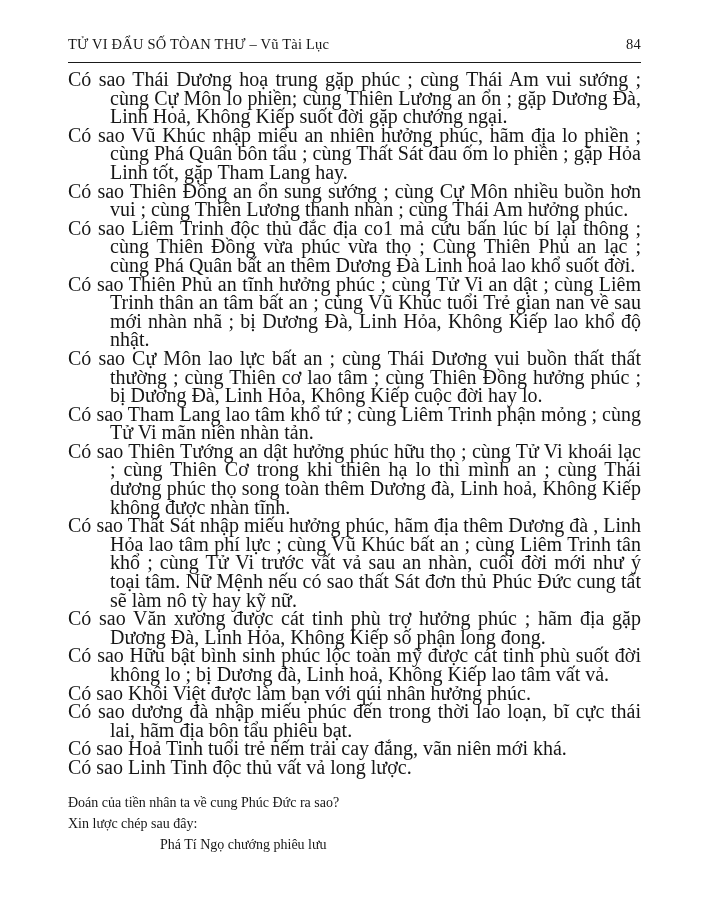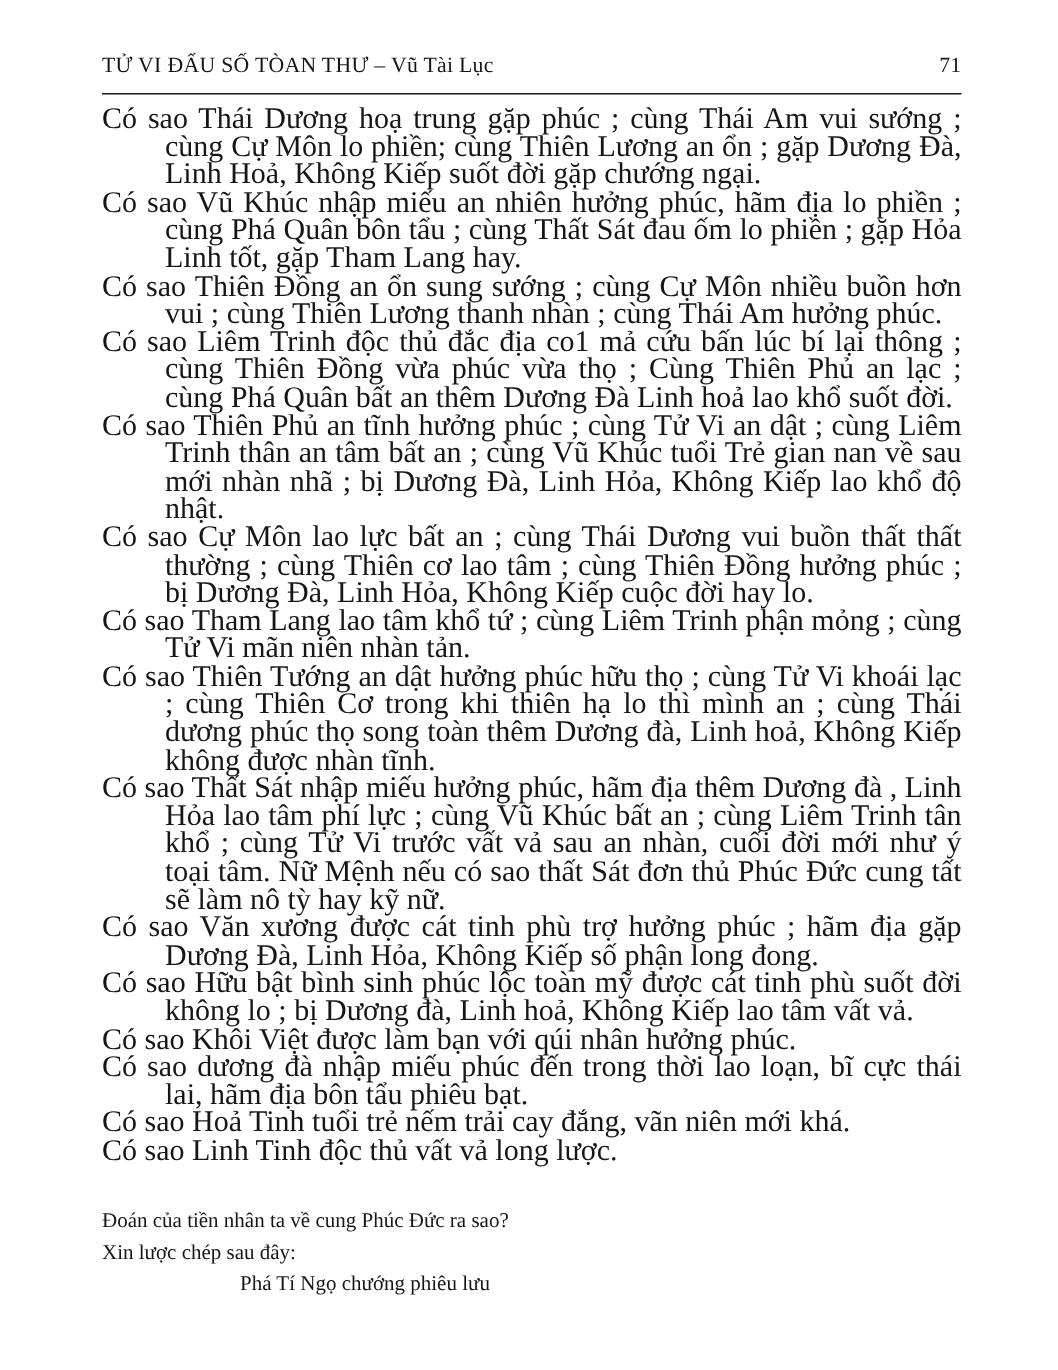--- a/index.html
+++ b/index.html
@@ -30,35 +30,35 @@
   }
   .body-text { }
   .para {
     font-size: 20px;
     line-height: 18.6px;
     text-align: justify;
     padding-left: 42px;
     text-indent: -42px;
   }
   .closing {
-    margin-top: 27px;
+    margin-top: 15px;
     font-size: 14px;
     line-height: 21px;
   }
   .closing p { text-align: left; }
   .verse { padding-left: 92px; }
 </style>
 </head>
 <body>
 
 <div class="page">
 
   <header class="page-header">
     <span>TỬ VI ĐẨU SỐ TÒAN THƯ – Vũ Tài Lục</span>
-    <span>71</span>
+    <span>84</span>
   </header>
 
   <div class="rule"></div>
 
   <main class="body-text">
       <p class="para">Có sao Thái Dương hoạ trung gặp phúc ; cùng Thái Am vui sướng ; cùng Cự Môn lo phiền; cùng Thiên Lương an ổn ; gặp Dương Đà, Linh Hoả, Không Kiếp suốt đời gặp chướng ngại.</p>
       <p class="para">Có sao Vũ Khúc nhập miếu an nhiên hưởng phúc, hãm địa lo phiền ; cùng Phá Quân bôn tẩu ; cùng Thất Sát đau ốm lo phiền ; gặp Hỏa Linh tốt, gặp Tham Lang hay.</p>
       <p class="para">Có sao Thiên Đồng an ổn sung sướng ; cùng Cự Môn nhiều buồn hơn vui ; cùng Thiên Lương thanh nhàn ; cùng Thái Am hưởng phúc.</p>
       <p class="para">Có sao Liêm Trinh độc thủ đắc địa co1 mả cứu bấn lúc bí lại thông ; cùng Thiên Đồng vừa phúc vừa thọ ; Cùng Thiên Phủ an lạc ; cùng Phá Quân bất an thêm Dương Đà Linh hoả lao khổ suốt đời.</p>
       <p class="para">Có sao Thiên Phủ an tĩnh hưởng phúc ; cùng Tử Vi an dật ; cùng Liêm Trinh thân an tâm bất an ; cùng Vũ Khúc tuổi Trẻ gian nan về sau mới nhàn nhã ; bị Dương Đà, Linh Hỏa, Không Kiếp lao khổ độ nhật.</p>

